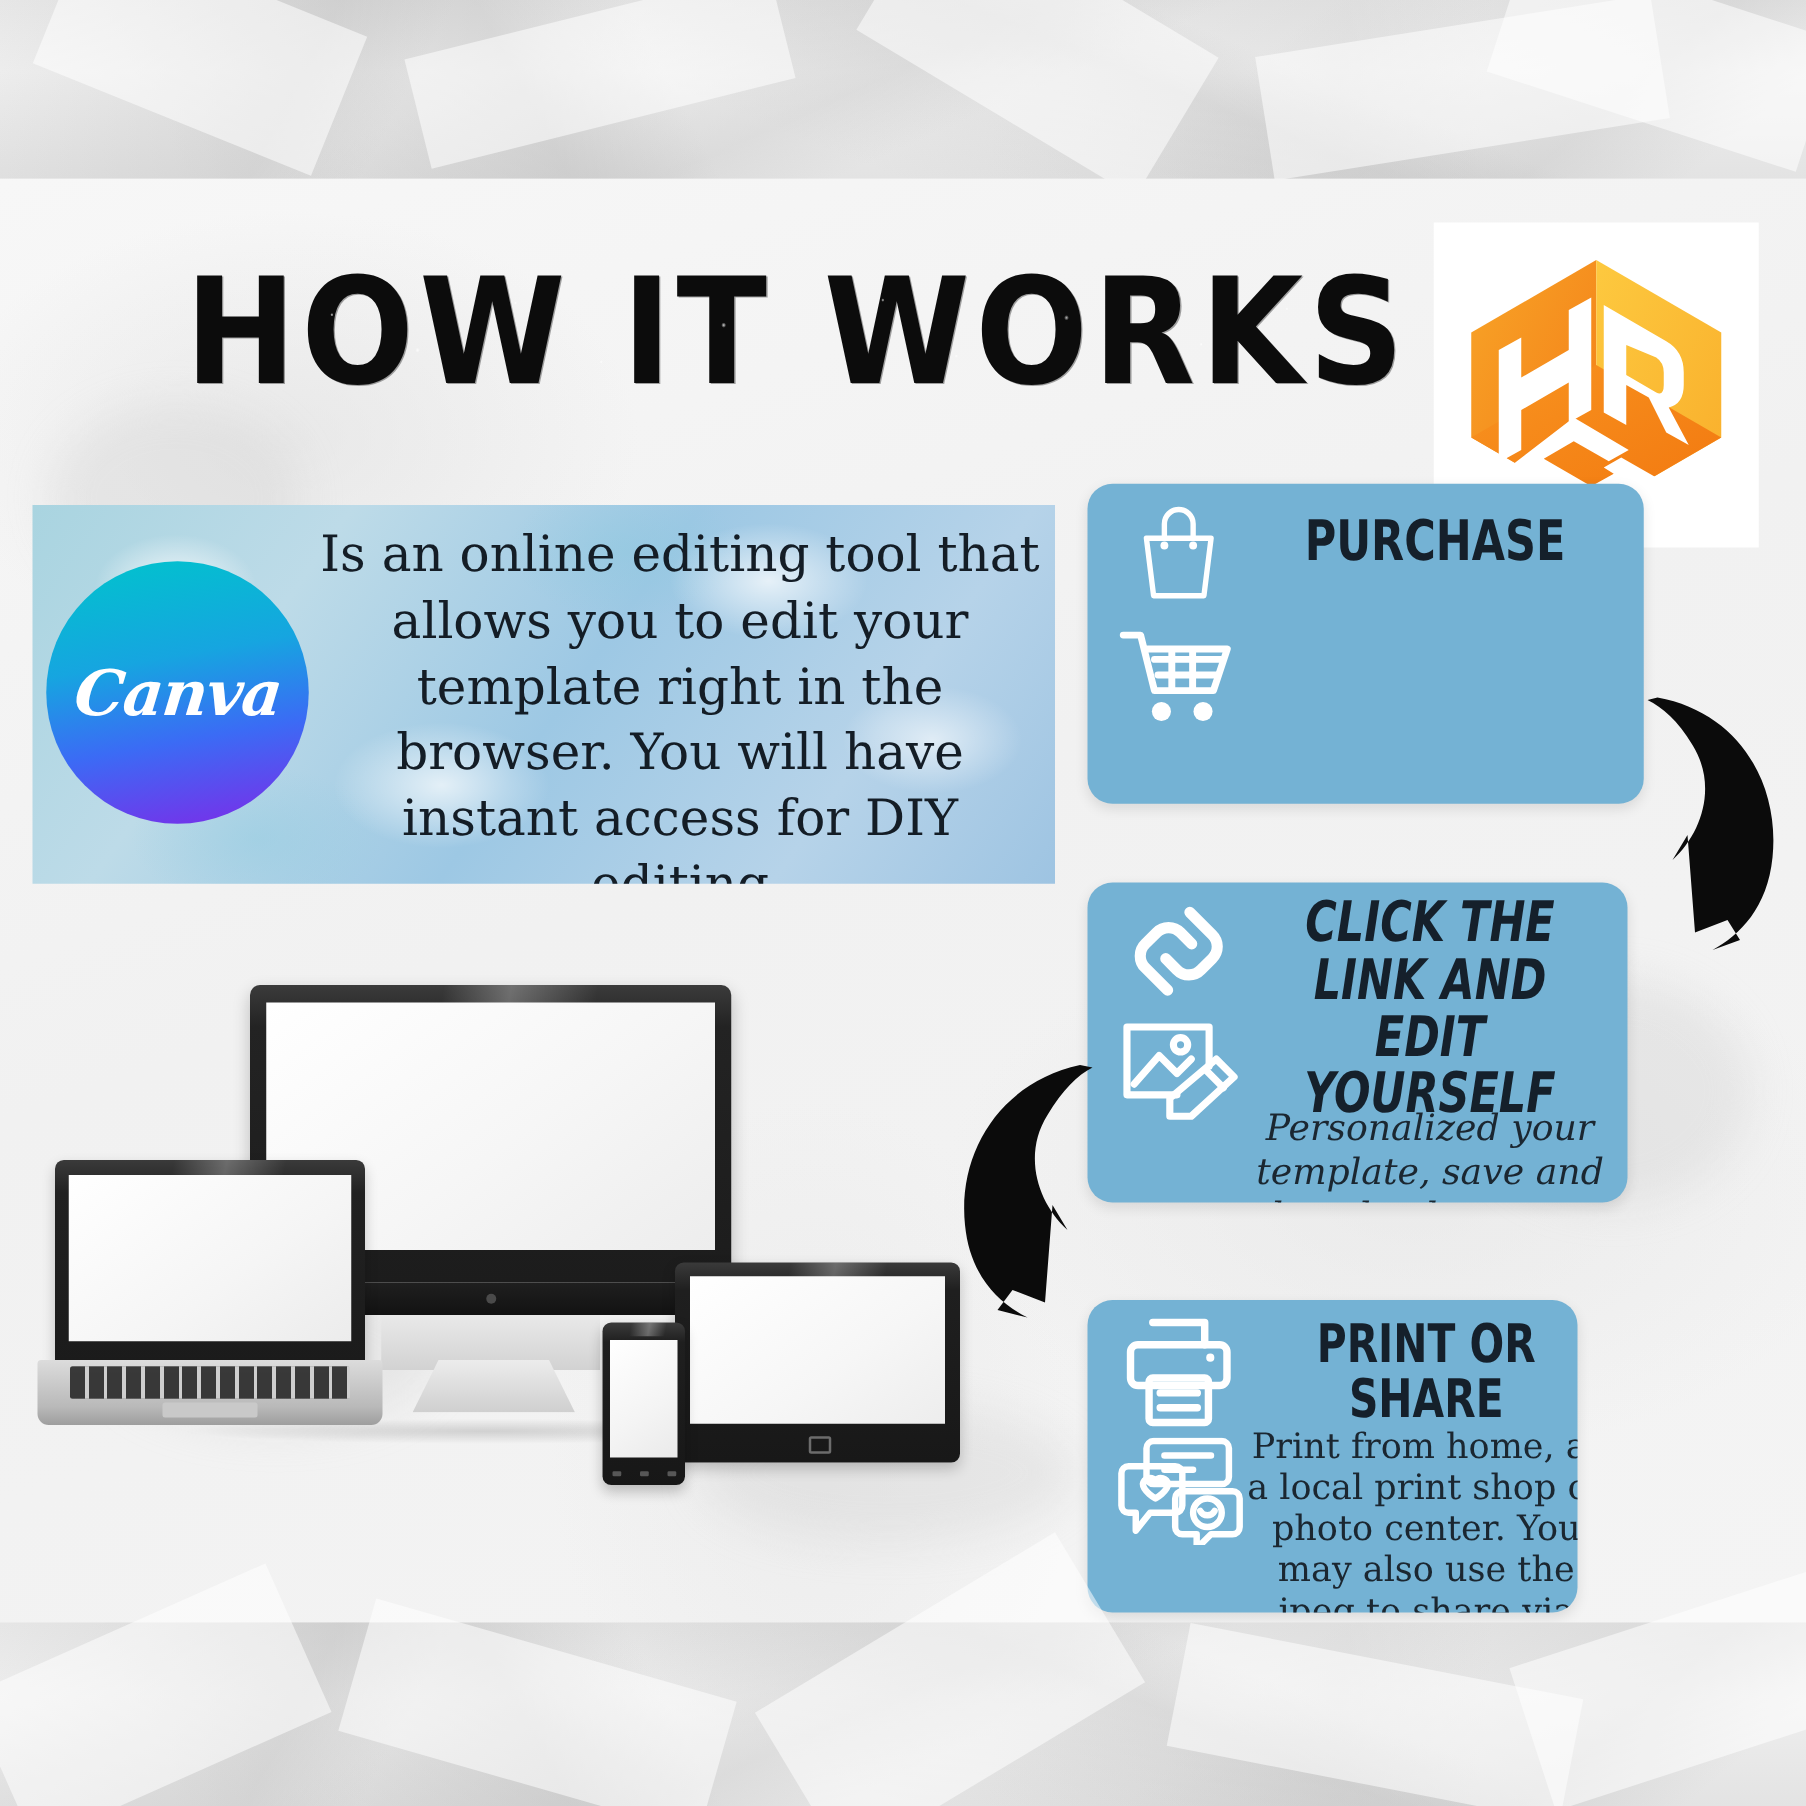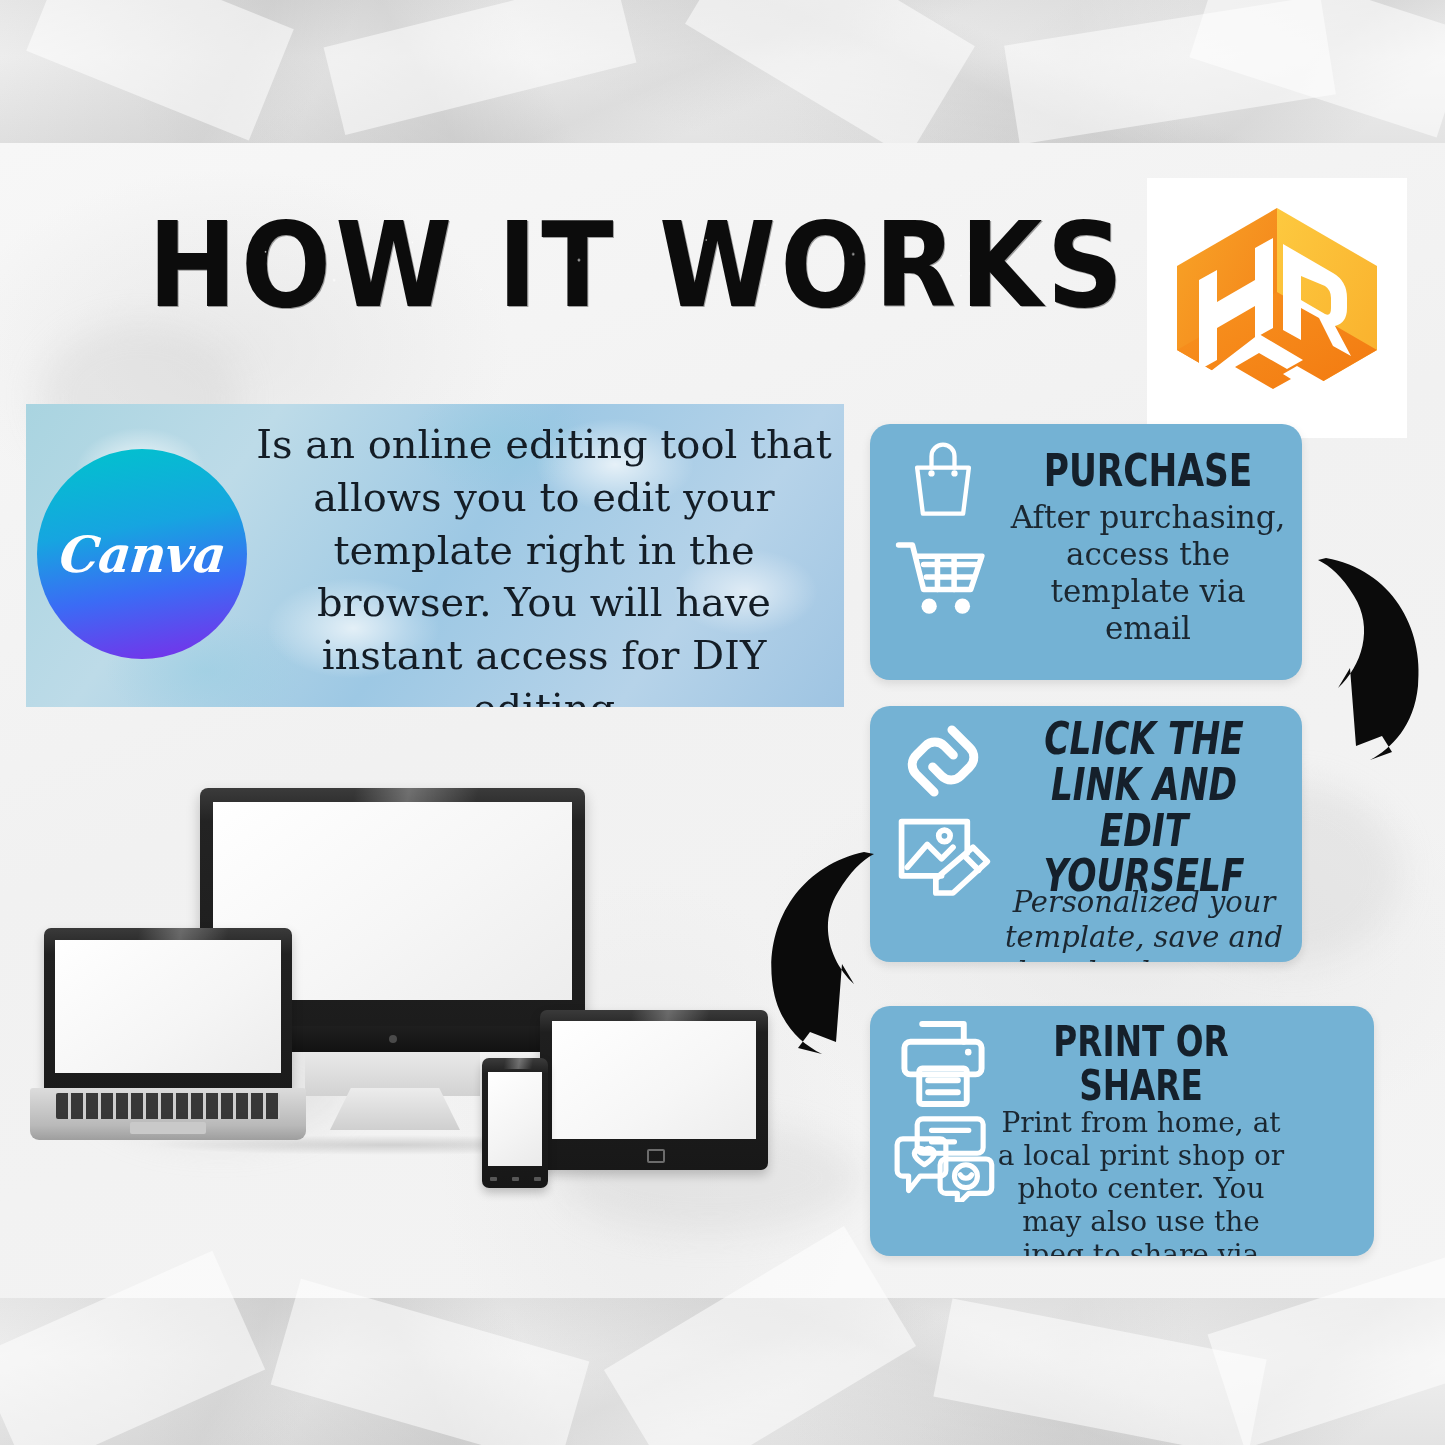--- a/index.html
+++ b/index.html
@@ -282,23 +282,23 @@
   }
 
   
   .card {
     position: absolute;
     background: #74b2d4;
     border-radius: 20px;
     box-shadow: 0 4px 10px rgba(0,0,0,.10);
     overflow: hidden;
   }
-  #card-1 { left: 870px; top: 424px;  width: 432px; height: 256px; }
+  #card-1 { left: 870px; top: 387px;  width: 432px; height: 256px; padding-left: 13px; }
   #card-2 { left: 870px; top: 706px;  width: 432px; height: 256px; font-style: italic; }
-  #card-3 { left: 870px; top: 1006px; width: 504px; height: 250px; }
+  #card-3 { left: 870px; top: 1040px; width: 392px; height: 250px; }
 
   .card .icons {
     position: absolute;
     left: 16px; top: 12px;
     width: 114px;
     display: flex;
     flex-direction: column;
     align-items: center;
     gap: 6px;
   }
@@ -455,21 +455,20 @@
       <svg width="100" height="86" viewBox="0 0 72 62" fill="none" stroke="#ffffff" stroke-width="4" stroke-linecap="round" stroke-linejoin="round">
         <path d="M4 8 L14 8 L22 40 L56 40 L64 16 L18 16"></path>
         <path d="M22 22 L60 22 M24 31 L58 31"></path>
         <path d="M32 17 L32 40 M44 17 L44 40"></path>
         <circle cx="26" cy="52" r="5.5" fill="#fff" stroke="none"></circle>
         <circle cx="50" cy="52" r="5.5" fill="#fff" stroke="none"></circle>
       </svg>
     </div>
     <div class="copy">
       <div class="headline">PURCHASE</div>
-      <div class="body">After purchasing, access the template via email</div>
     </div>
   </div>
 
   <div class="card" id="card-2">
     <div class="icons">
       <svg width="96" height="86" viewBox="0 0 64 58" fill="none" stroke="#ffffff" stroke-width="6" stroke-linecap="round" stroke-linejoin="round">
         <path d="M38 8 L50 20 a9 9 0 0 1 0 13 L44 39 a9 9 0 0 1 -13 0 L25 33"></path>
         <path d="M26 50 L14 38 a9 9 0 0 1 0 -13 L20 19 a9 9 0 0 1 13 0 L39 25"></path>
       </svg>
       <svg width="100" height="86" viewBox="0 0 70 60" fill="none" stroke="#ffffff" stroke-width="4" stroke-linecap="round" stroke-linejoin="round">

